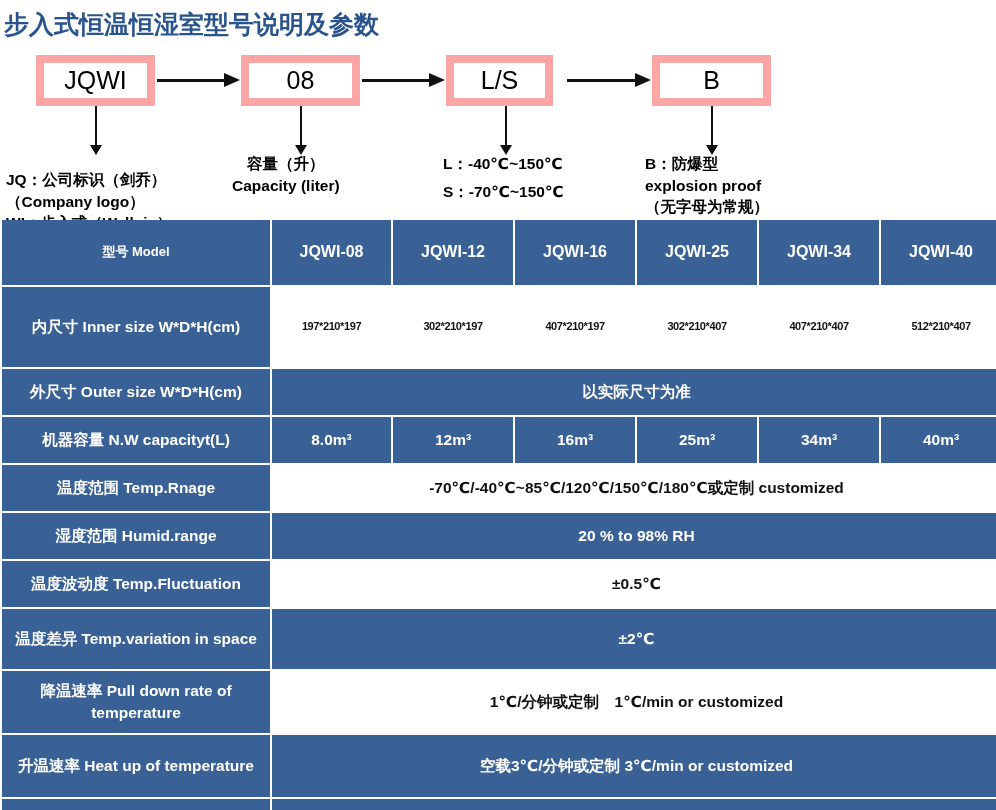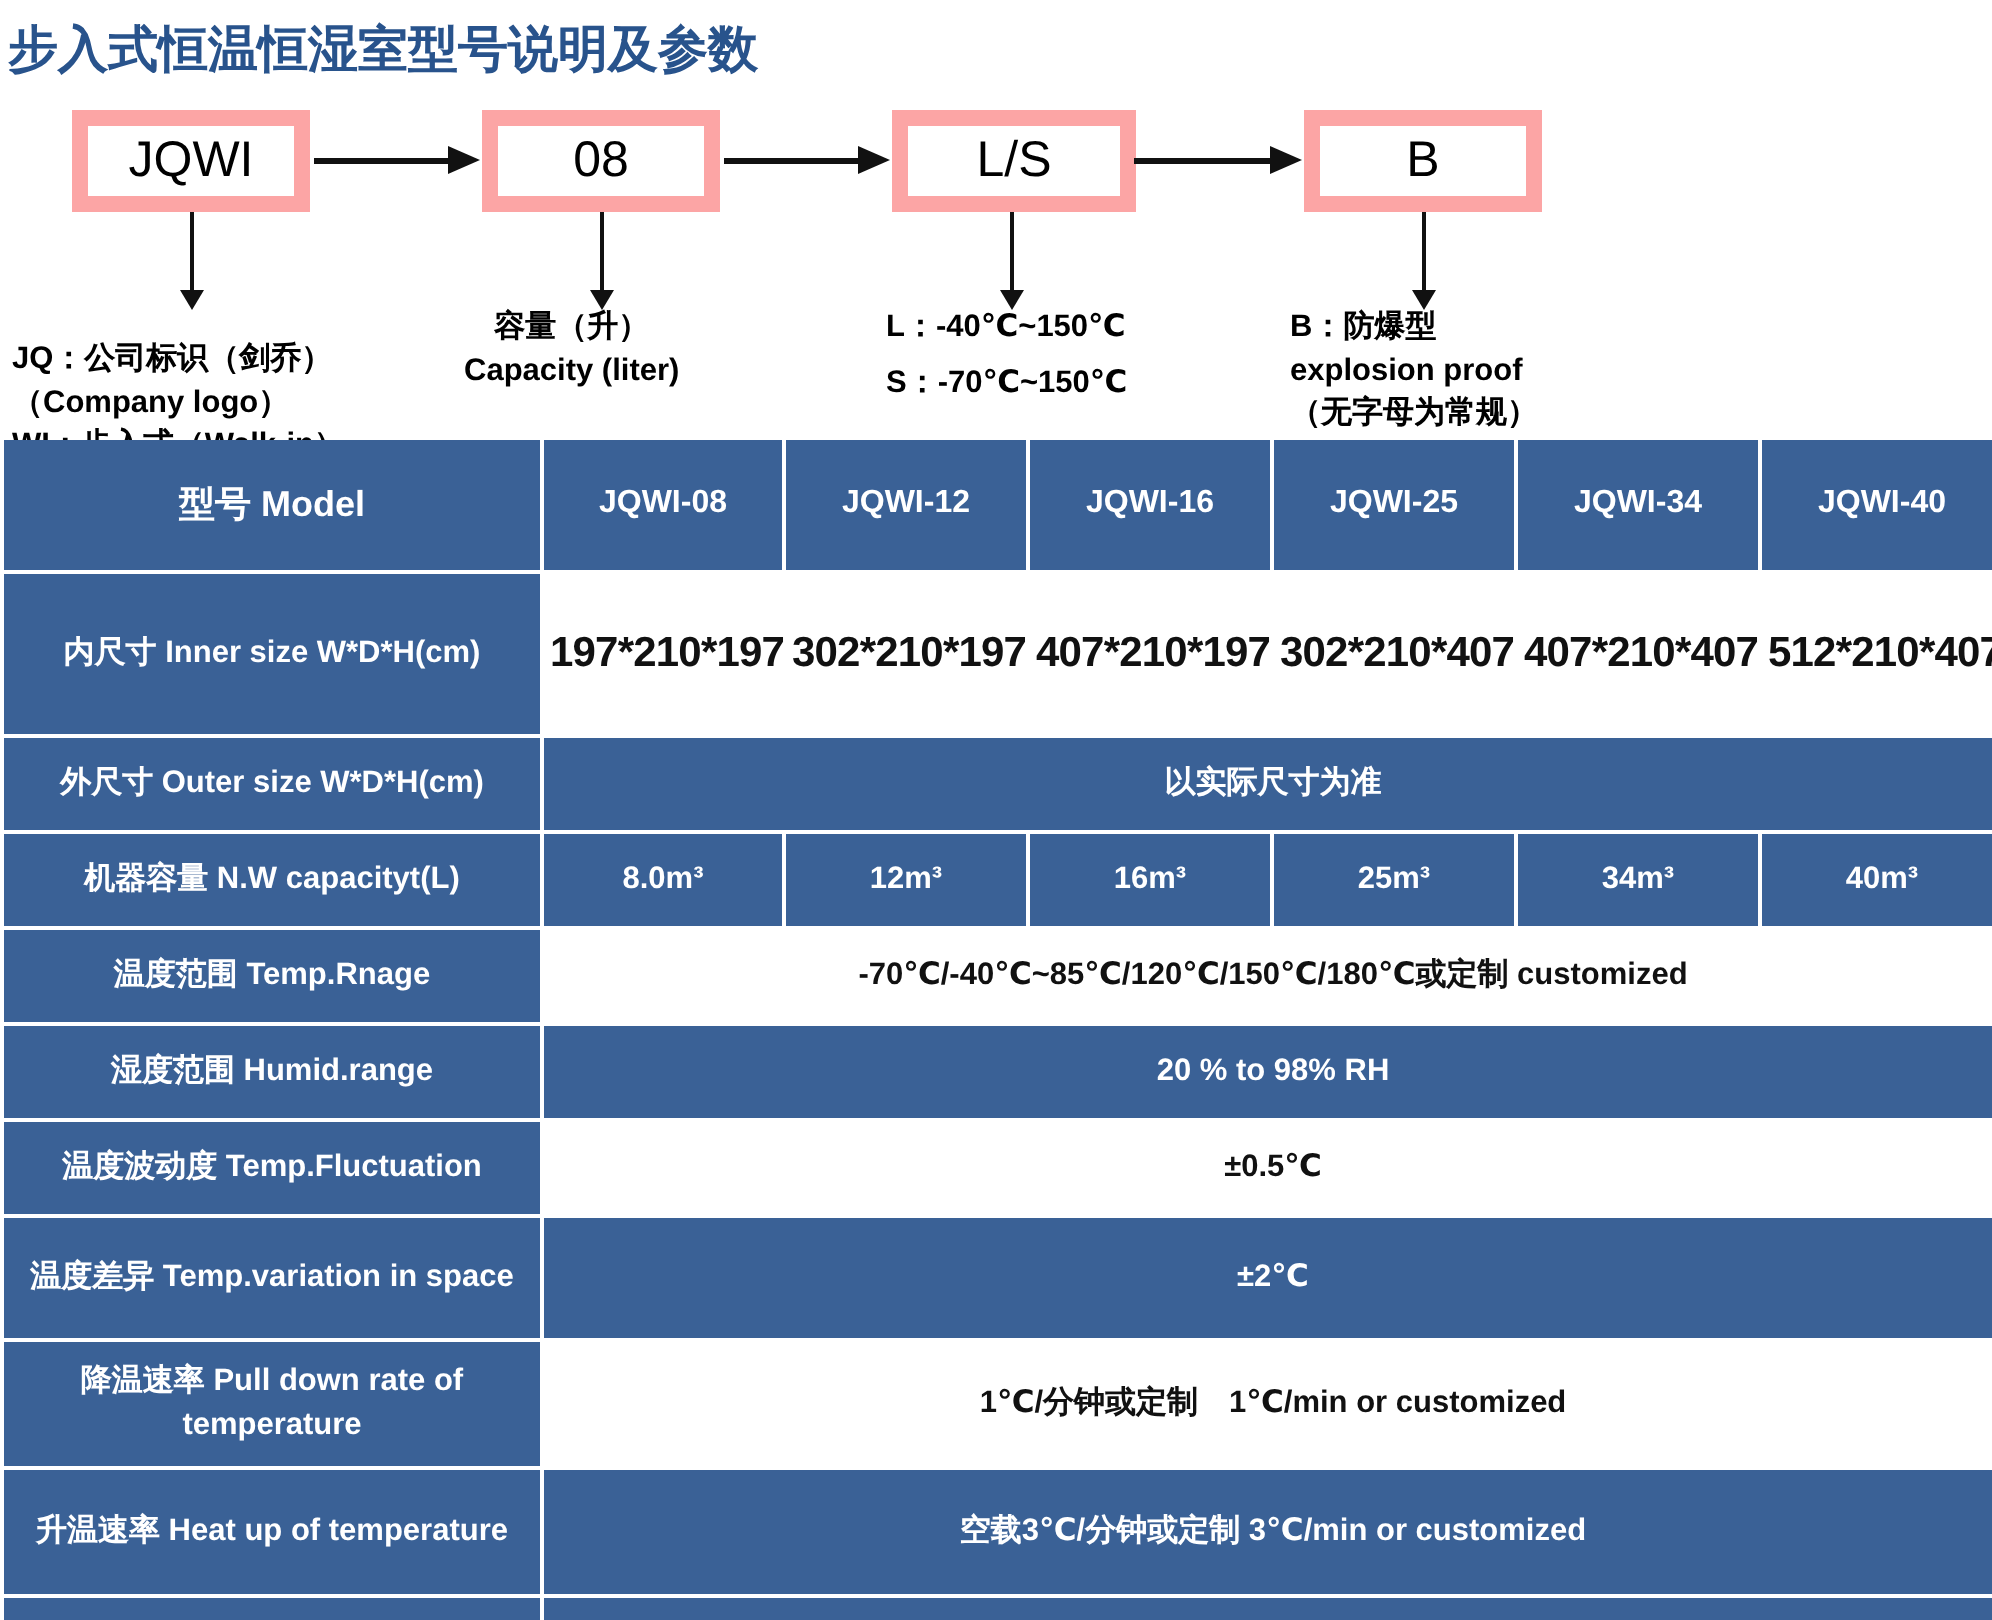--- a/index.html
+++ b/index.html
@@ -50,21 +50,21 @@
     display: flex;
     align-items: center;
     justify-content: center;
     font-size: 25px;
     font-weight: normal;
     color: #000000;
     font-family: "Liberation Sans", "DejaVu Sans", sans-serif;
   }
   .nb0 { left: 36px;  top: 7px; width: 119px; }
   .nb1 { left: 241px; top: 7px; width: 119px; }
-  .nb2 { left: 446px; top: 7px; width: 122px; }
+  .nb2 { left: 446px; top: 7px; width: 107px; }
   .nb3 { left: 652px; top: 7px; width: 119px; }
 
   .harrow {
     position: absolute;
     top: 31px;
     height: 3px;
     background: #111111;
   }
   .ha0 { left: 157px; width: 68px; }
   .ha1 { left: 362px; width: 68px; }
@@ -147,23 +147,23 @@
   }
   td.cell-white {
     background: #ffffff;
     color: #111111;
   }
   td.hdr {
     background: #3a6196;
     color: #ffffff;
     font-size: 16px;
   }
-  td.hdr.model-hdr { font-size: 18px; }
+  td.hdr.model-hdr { font-size: 13px; }
   td.dim {
-    font-size: 21px;
+    font-size: 11px;
     letter-spacing: -0.4px;
   }
   .r-hdr td { height: 61px; }
   .r-inner td { height: 76px; }
   .r-outer td { height: 42px; }
   .r-cap td { height: 42px; }
   .r-temp td { height: 42px; }
   .r-hum td { height: 42px; }
   .r-fluc td { height: 42px; }
   .r-var td { height: 56px; }

